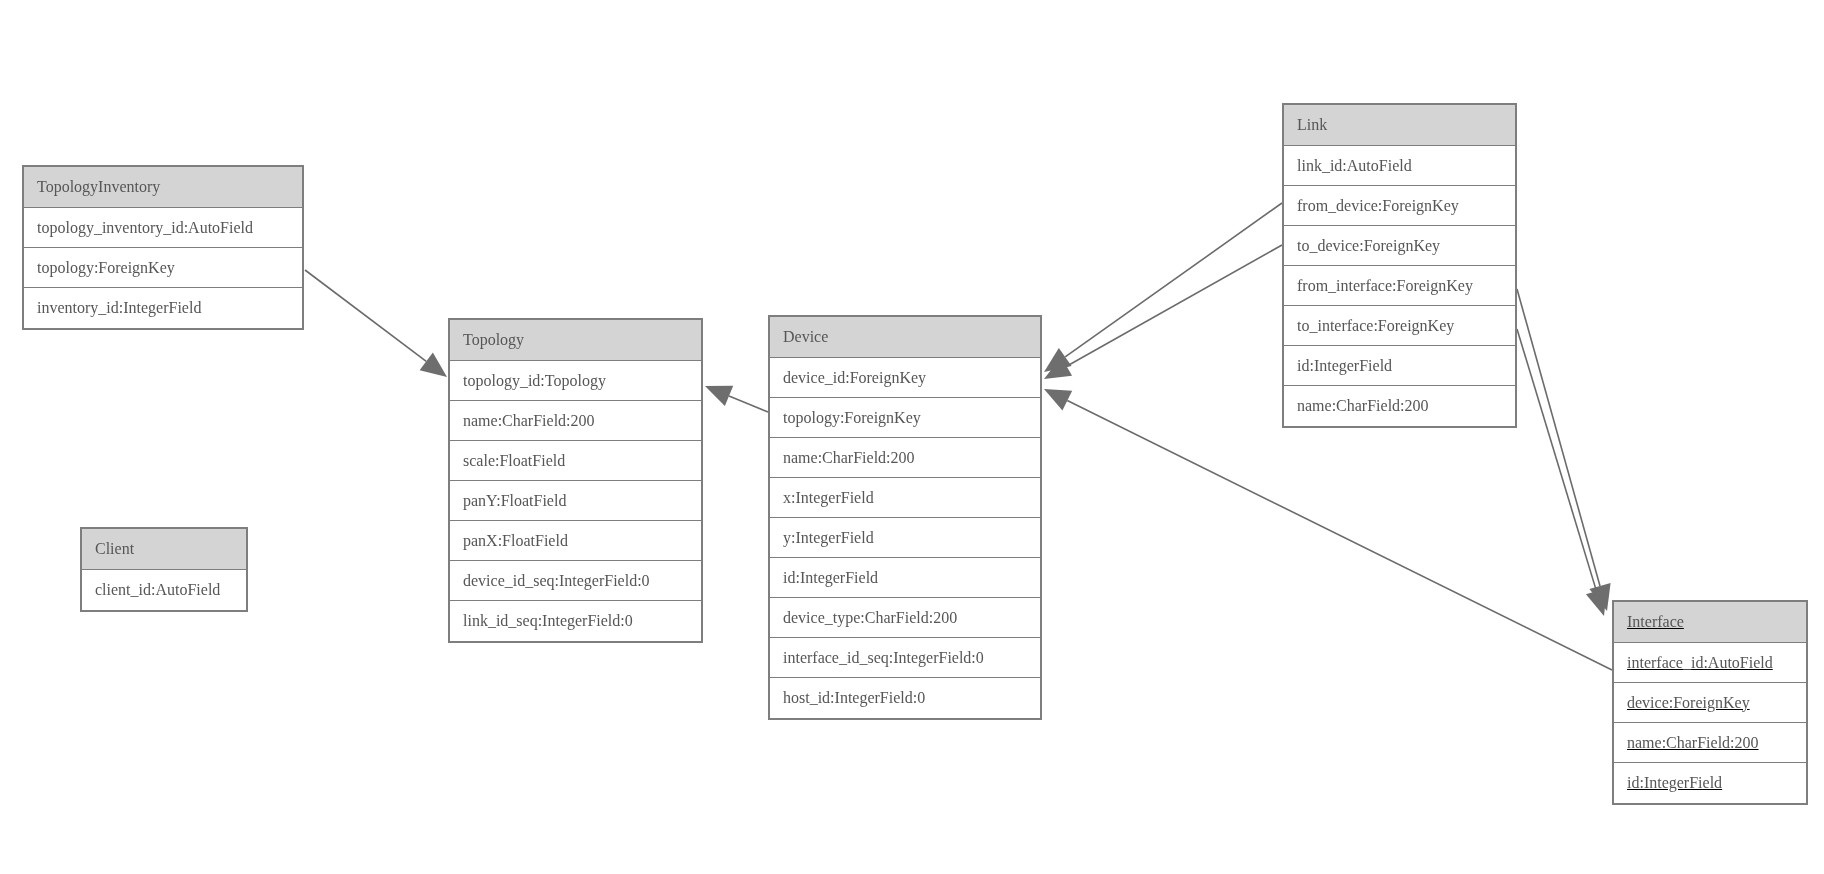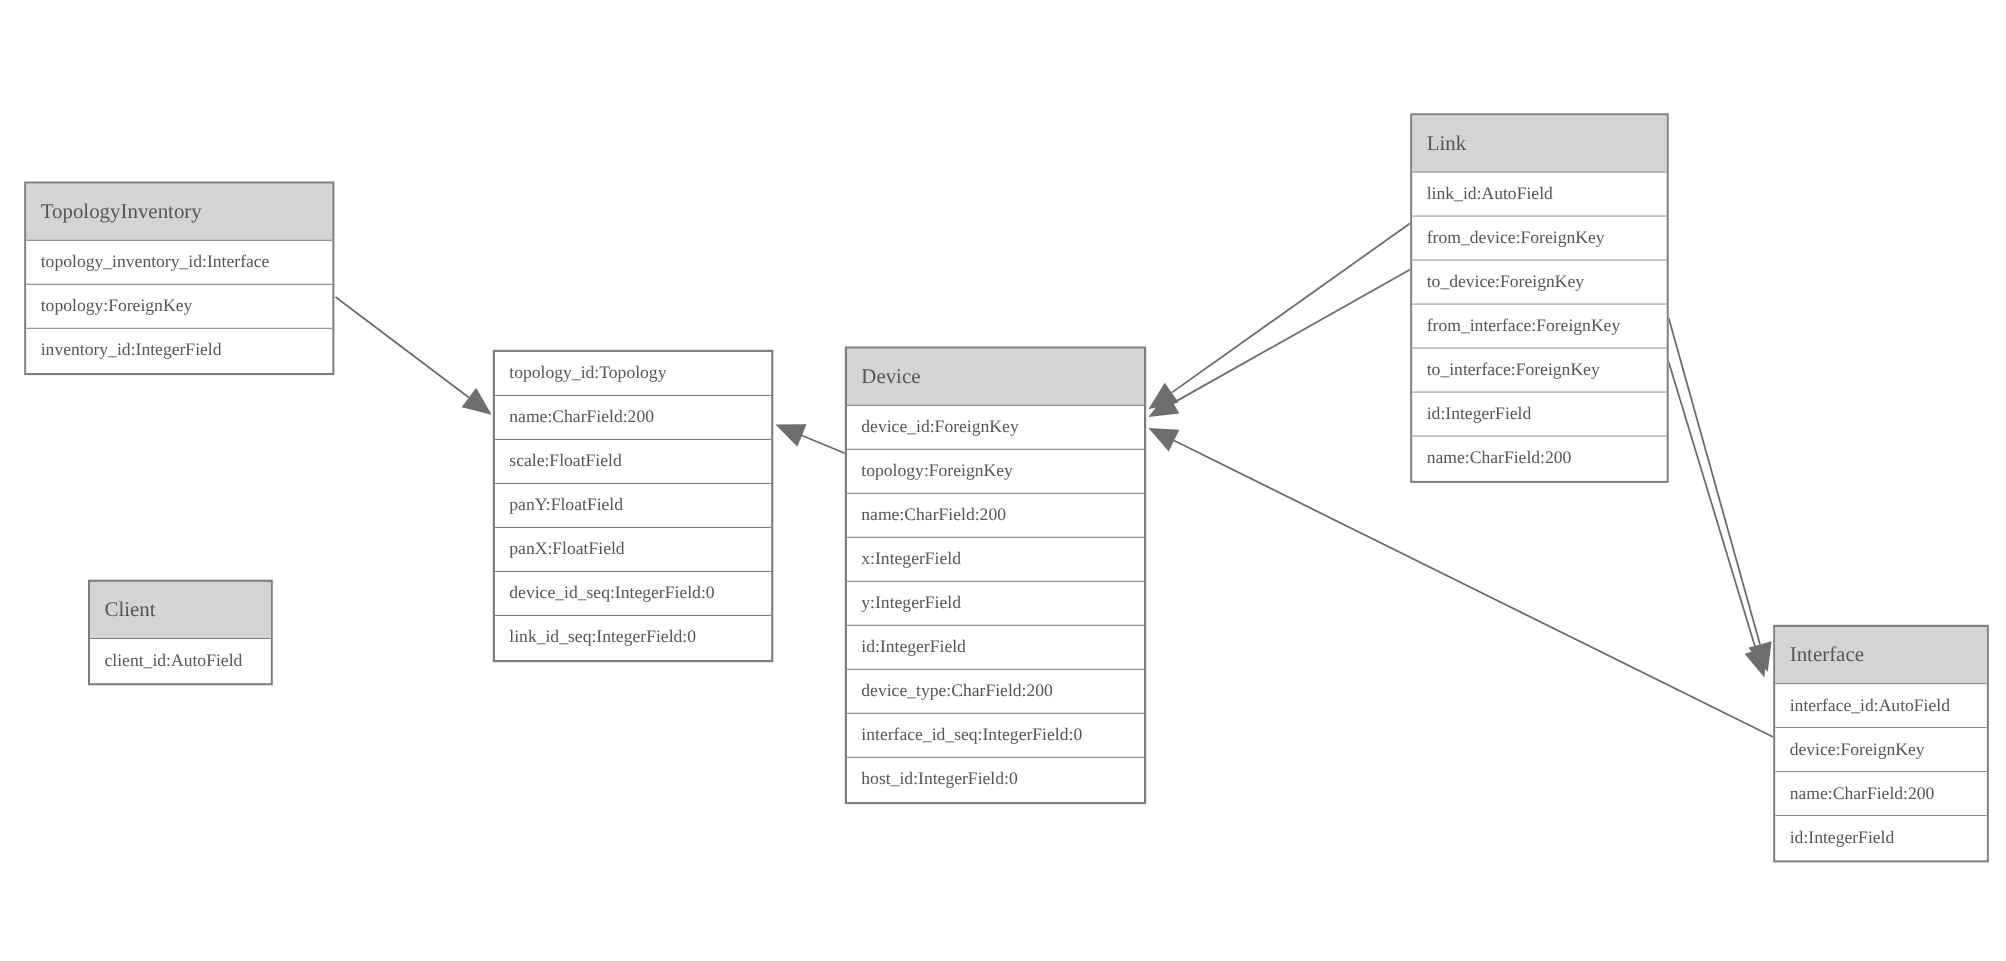--- a/index.html
+++ b/index.html
@@ -22,27 +22,27 @@
     position:absolute;
     left:0;top:0;
     width:1824px;height:874px;
   }
   .entity{
     position:absolute;
     border:2px solid var(--border);
     background:#ffffff;
   }
   .entity-header{
-    height:52px;
+    height:41px;
     background:var(--header);
     border-bottom:1px solid var(--border);
     display:flex;
     align-items:center;
     padding:12px 13px;
-    font-size:19px;
+    font-size:16px;
     color:var(--text);
     white-space:nowrap;
   }
   .entity-row{
     height:40px;
     border-bottom:1px solid var(--border);
     display:flex;
     align-items:center;
     padding:0 13px;
     font-size:16px;
@@ -70,25 +70,26 @@
       <line x1="1612" y1="670" x2="1067.3041325780741" y2="400.5289810817585" stroke="#6b6b6b" stroke-width="1.6"></line>
       <polygon points="1044,389 1072.1817784203565,390.66954037565023 1062.4264867357917,410.3884217878668" fill="#6e6e6e"></polygon>
       <line x1="1517" y1="289" x2="1600.0011604973786" y2="585.9597075572879" stroke="#6b6b6b" stroke-width="1.6"></line>
       <polygon points="1607,611 1589.4071906177696,588.9207550391661 1610.5951303769875,582.9986600754096" fill="#6e6e6e"></polygon>
       <line x1="1517" y1="329" x2="1596.4574015462774" y2="591.1180947561104" stroke="#6b6b6b" stroke-width="1.6"></line>
       <polygon points="1604,616 1585.9304416354012,594.3091941019161 1606.9843614571537,587.9269954103047" fill="#6e6e6e"></polygon>
     </svg>
   <div id="entities">
       <div class="entity" style="left: 22px; top: 165px; width: 282px;">
         <div class="entity-header">TopologyInventory</div>
-        <div class="entity-row">topology_inventory_id:Interface</div>
+        <div class="entity-row">topology_inventory_id:AutoField</div>
         <div class="entity-row">topology:ForeignKey</div>
         <div class="entity-row">inventory_id:IntegerField</div>
       </div>
       <div class="entity" style="left: 448px; top: 318px; width: 255px;">
+        <div class="entity-header">Topology</div>
         <div class="entity-row">topology_id:Topology</div>
         <div class="entity-row">name:CharField:200</div>
         <div class="entity-row">scale:FloatField</div>
         <div class="entity-row">panY:FloatField</div>
         <div class="entity-row">panX:FloatField</div>
         <div class="entity-row">device_id_seq:IntegerField:0</div>
         <div class="entity-row">link_id_seq:IntegerField:0</div>
       </div>
       <div class="entity" style="left: 80px; top: 527px; width: 168px;">
         <div class="entity-header">Client</div>
@@ -109,21 +110,21 @@
       <div class="entity" style="left: 1282px; top: 103px; width: 235px;">
         <div class="entity-header">Link</div>
         <div class="entity-row">link_id:AutoField</div>
         <div class="entity-row">from_device:ForeignKey</div>
         <div class="entity-row">to_device:ForeignKey</div>
         <div class="entity-row">from_interface:ForeignKey</div>
         <div class="entity-row">to_interface:ForeignKey</div>
         <div class="entity-row">id:IntegerField</div>
         <div class="entity-row">name:CharField:200</div>
       </div>
-      <div class="entity" style="left: 1612px; top: 568px; width: 196px;">
+      <div class="entity" style="left: 1612px; top: 600px; width: 196px; text-decoration: underline;">
         <div class="entity-header">Interface</div>
         <div class="entity-row">interface_id:AutoField</div>
         <div class="entity-row">device:ForeignKey</div>
         <div class="entity-row">name:CharField:200</div>
         <div class="entity-row">id:IntegerField</div>
       </div>
     </div>
 </div>
 
 </body></html>

